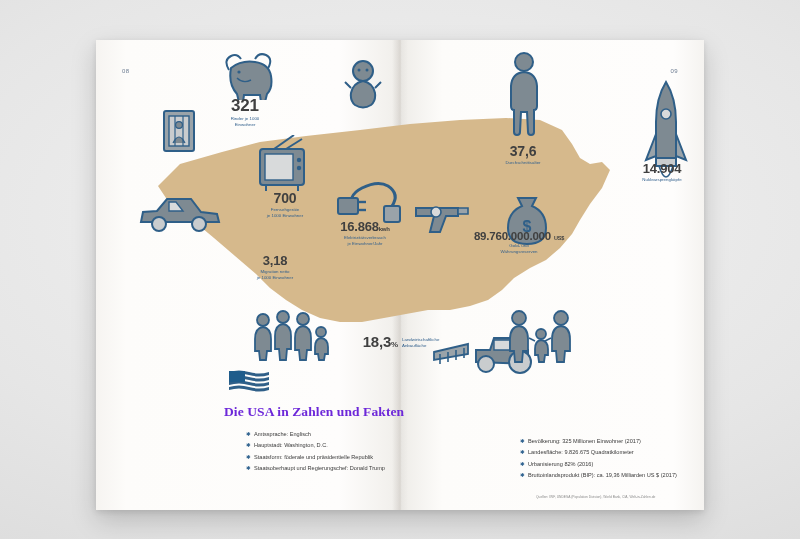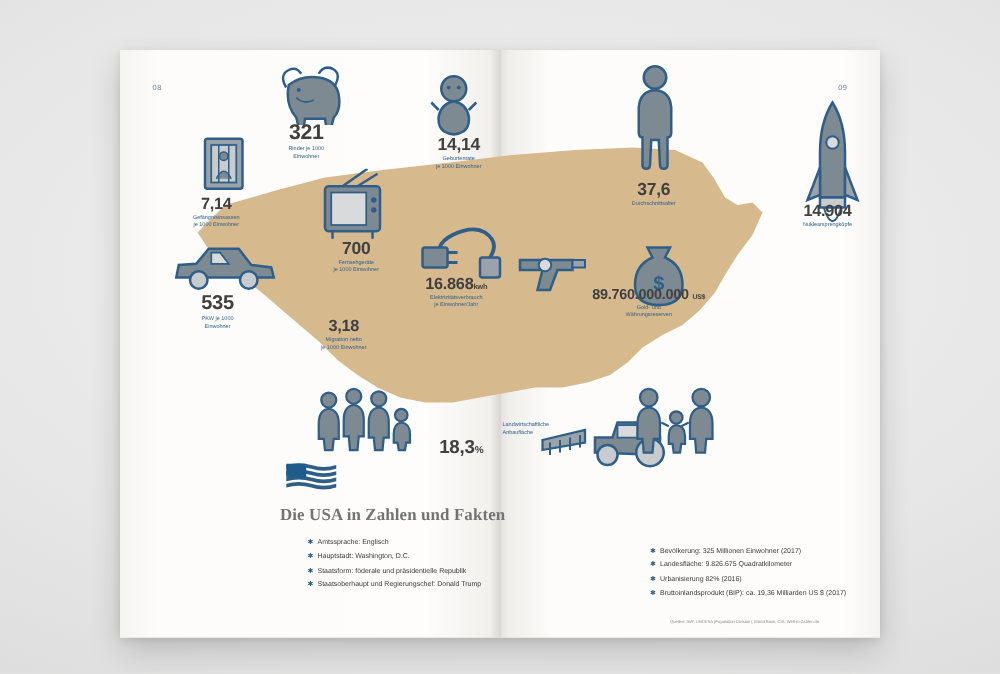--- a/index.html
+++ b/index.html
@@ -109,21 +109,21 @@
     top: 329px;
     width: 44px;
     height: 26px;
   }
   .headline {
     position: absolute;
     left: 128px;
     top: 364px;
     font-size: 13.5px;
     font-weight: bold;
-    color: #737373;
+    color: #6d28d9;
     font-family: "Liberation Serif", serif;
     letter-spacing: 0.1px;
   }
 
   .bullets {
     position: absolute;
     font-size: 5.6px;
     color: #3a3a3a;
     line-height: 2.05;
   }
@@ -299,59 +299,44 @@
             <path d="M14 18 q-9 1 -9 13 l0 12 l4 0 l1 11 h7 l1 -11 l5 0 l0 -12 q0 -12 -9 -13z"></path>
           <circle cx="36" cy="26" r="5"></circle>
             <path d="M36 32 q-6 1 -6 9 l0 6 l3 0 l1 7 h5 l1 -7 l3 0 l0 -6 q0 -8 -7 -9z"></path>
           <circle cx="56" cy="10" r="7"></circle>
             <path d="M56 18 q-9 1 -9 13 l0 12 l4 0 l1 11 h7 l1 -11 l5 0 l0 -12 q0 -12 -9 -13z"></path>
         </g>
         <path d="M24 30 l6 3 M46 30 l-6 3" stroke="#2f5f88" stroke-width="1.6" fill="none"></path>
       </svg>
     </div>
 
-    <div class="stat" style="left:36px; top:116px; width:82px;">
-      <div class="num" style="font-size:13px;">7,14</div>
-      <div class="cap">Gefängnisinsassen
-je 1000 Einwohner</div>
-    </div>
 
     <div class="stat" style="left:108px; top:57px; width:82px;">
       <div class="num" style="font-size:17px;">321</div>
       <div class="cap">Rinder je 1000
 Einwohner</div>
     </div>
 
-    <div class="stat" style="left:230px; top:68px; width:82px;">
-      <div class="num" style="font-size:14px;">14,14</div>
-      <div class="cap">Geburtenrate
-je 1000 Einwohner</div>
-    </div>
 
     <div class="stat" style="left:385px; top:104px; width:84px;">
       <div class="num" style="font-size:14px;">37,6</div>
       <div class="cap">Durchschnittsalter</div>
     </div>
 
     <div class="stat" style="left:520px; top:122px; width:92px;">
       <div class="num" style="font-size:13px;">14.904</div>
       <div class="cap">Nuklearsprengköpfe</div>
     </div>
 
     <div class="stat" style="left:148px; top:151px; width:82px;">
       <div class="num" style="font-size:14px;">700</div>
       <div class="cap">Fernsehgeräte
 je 1000 Einwohner</div>
     </div>
 
-    <div class="stat" style="left:36px; top:194px; width:84px;">
-      <div class="num" style="font-size:16px;">535</div>
-      <div class="cap">PKW je 1000
-Einwohner</div>
-    </div>
 
     <div class="stat" style="left:218px; top:180px; width:102px;">
       <div class="num" style="font-size:13px;">
         <span>16.868</span><span class="unit">kwh</span>
       </div>
       <div class="cap">Elektrizitätsverbrauch
 je Einwohner/Jahr</div>
     </div>
 
 
@@ -362,21 +347,21 @@
       <div class="cap">Gold- und
 Währungsreserven</div>
     </div>
 
     <div class="stat" style="left:138px; top:214px; width:82px;">
       <div class="num" style="font-size:13px;">3,18</div>
       <div class="cap">Migration netto
 je 1000 Einwohner</div>
     </div>
 
-    <div class="stat" style="left:244px; top:310px; width:58px; ">
+    <div class="stat" style="left:244px; top:294px; width:58px; text-align:right;">
       <div class="num" style="font-size:15px;">
         <span>18,3</span><span class="unit" style="font-size:8px;">%</span>
       </div>
     </div>
     <div class="stat" style="left:306px; top:296px; width:70px; text-align:left;">
       <div class="cap" style="text-align:left;">Landwirtschaftliche
 Anbaufläche</div>
     </div>
 
 

